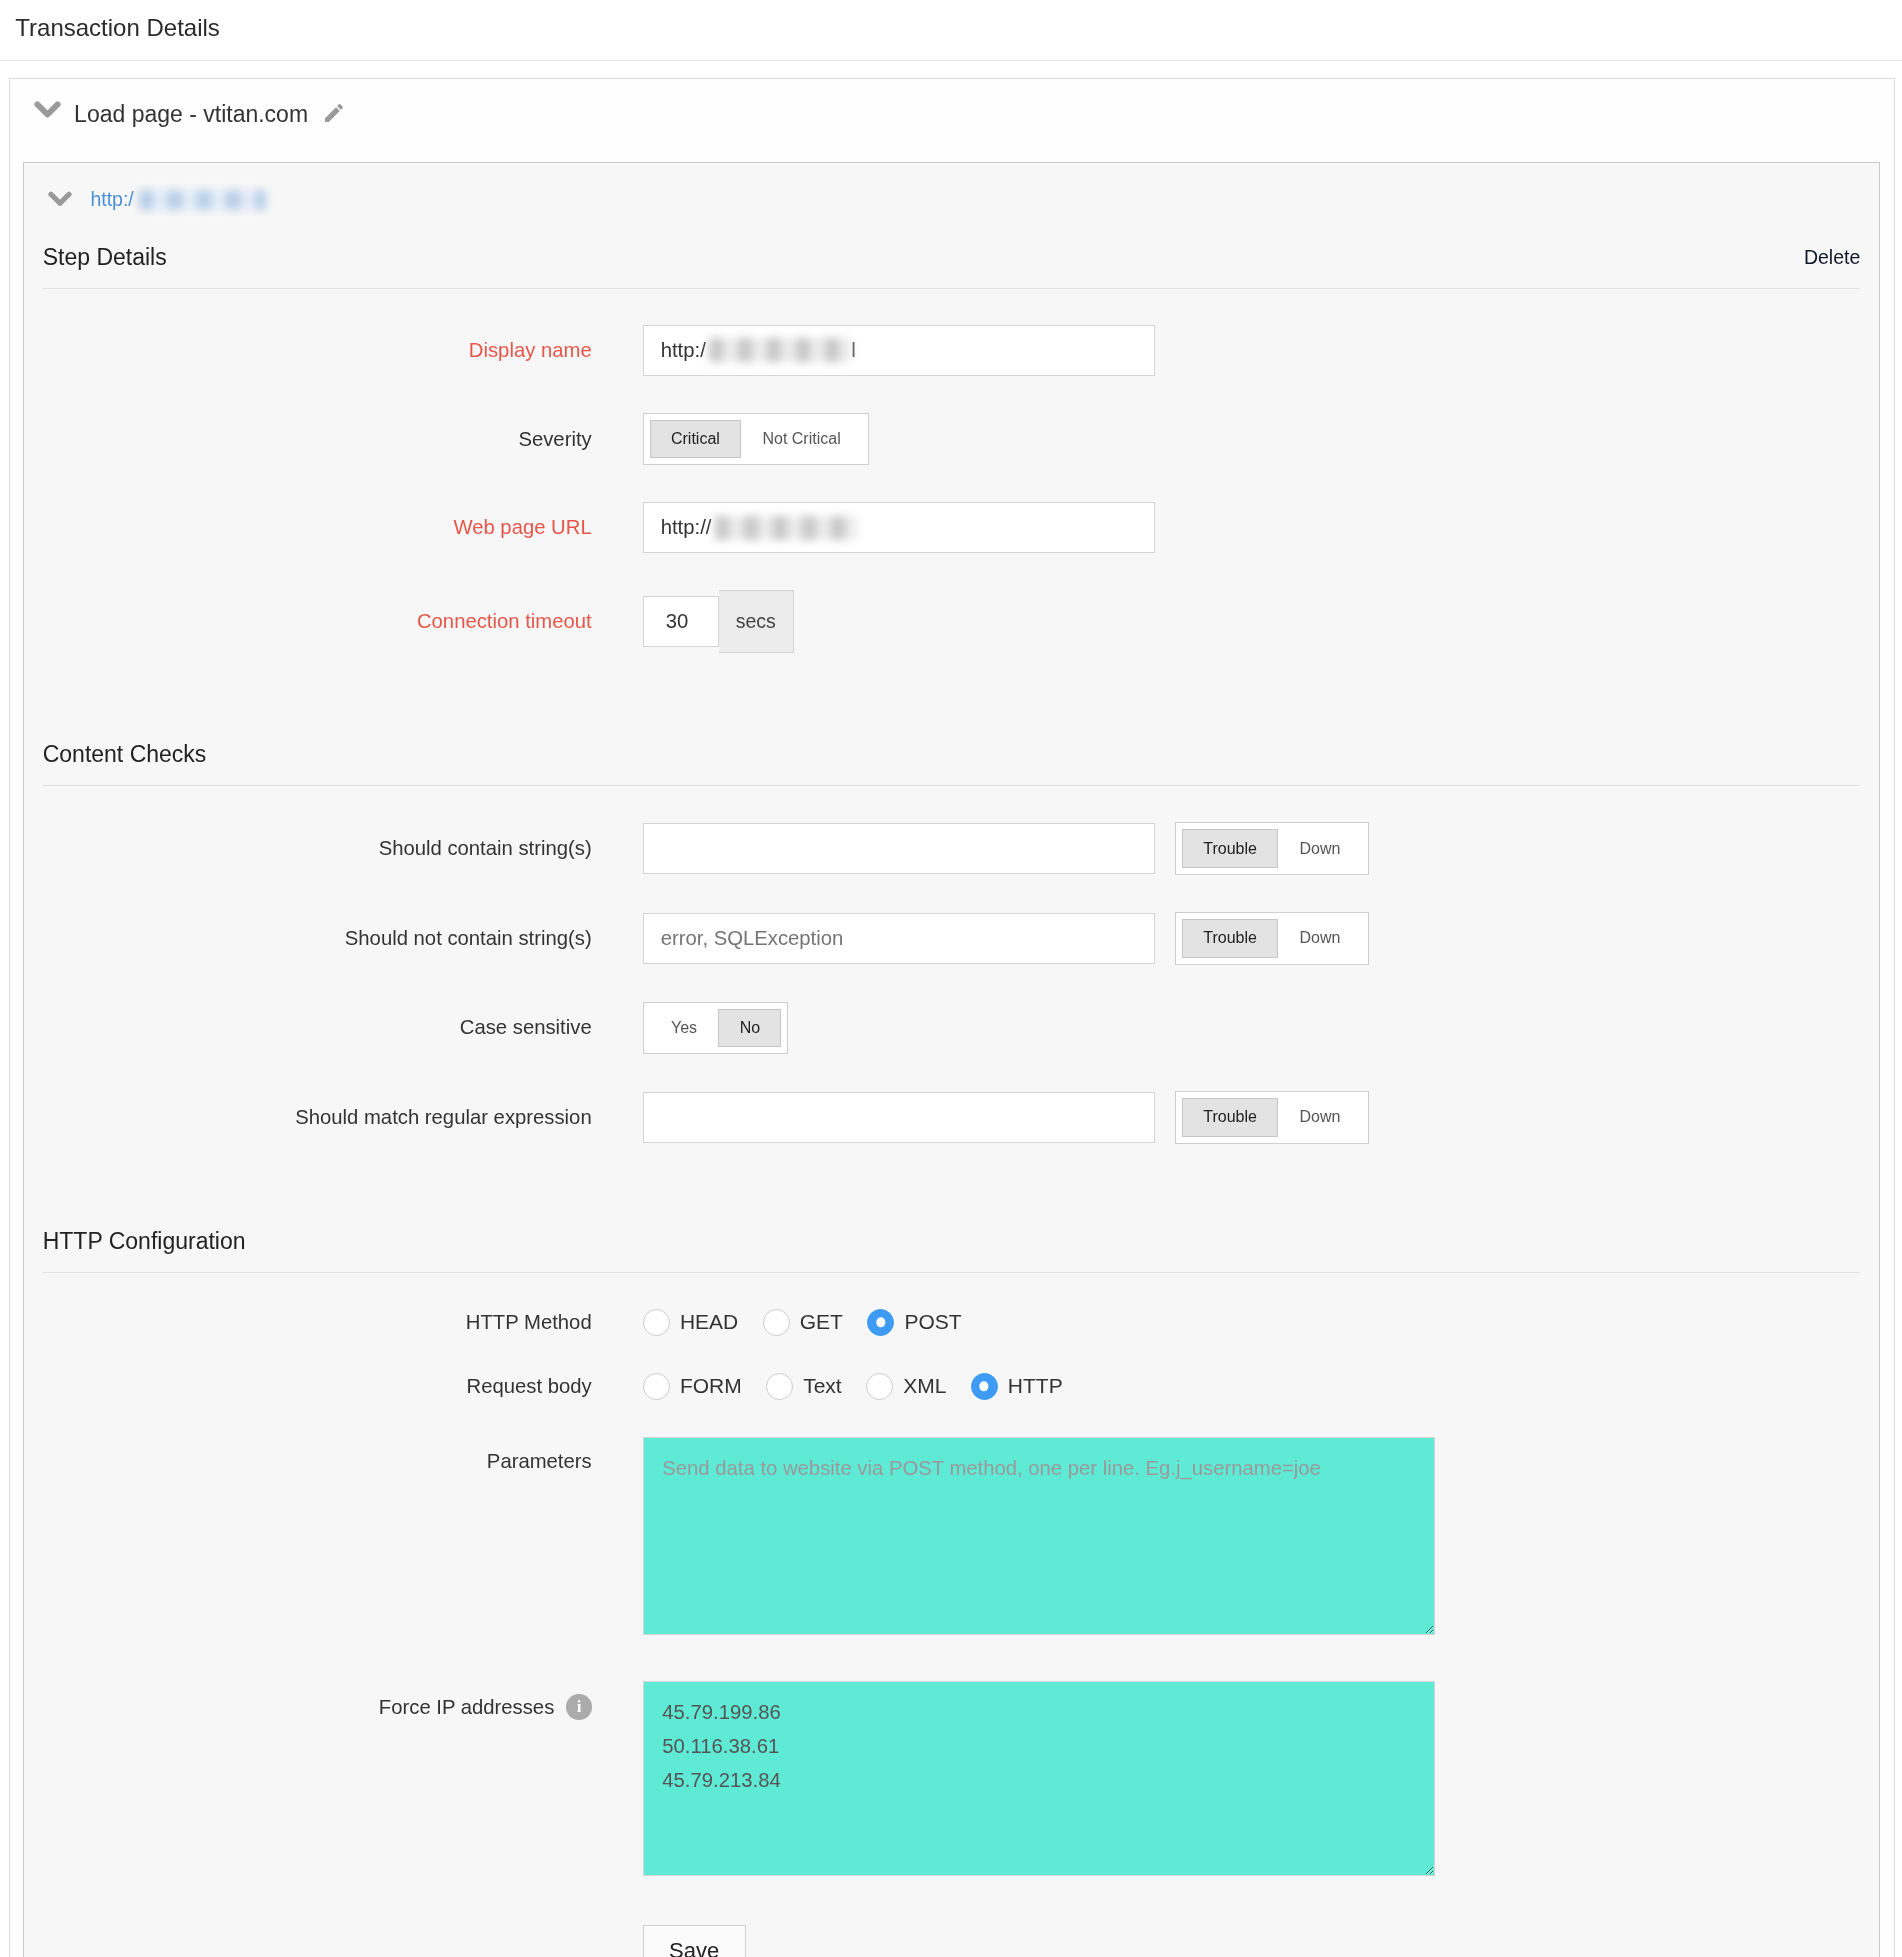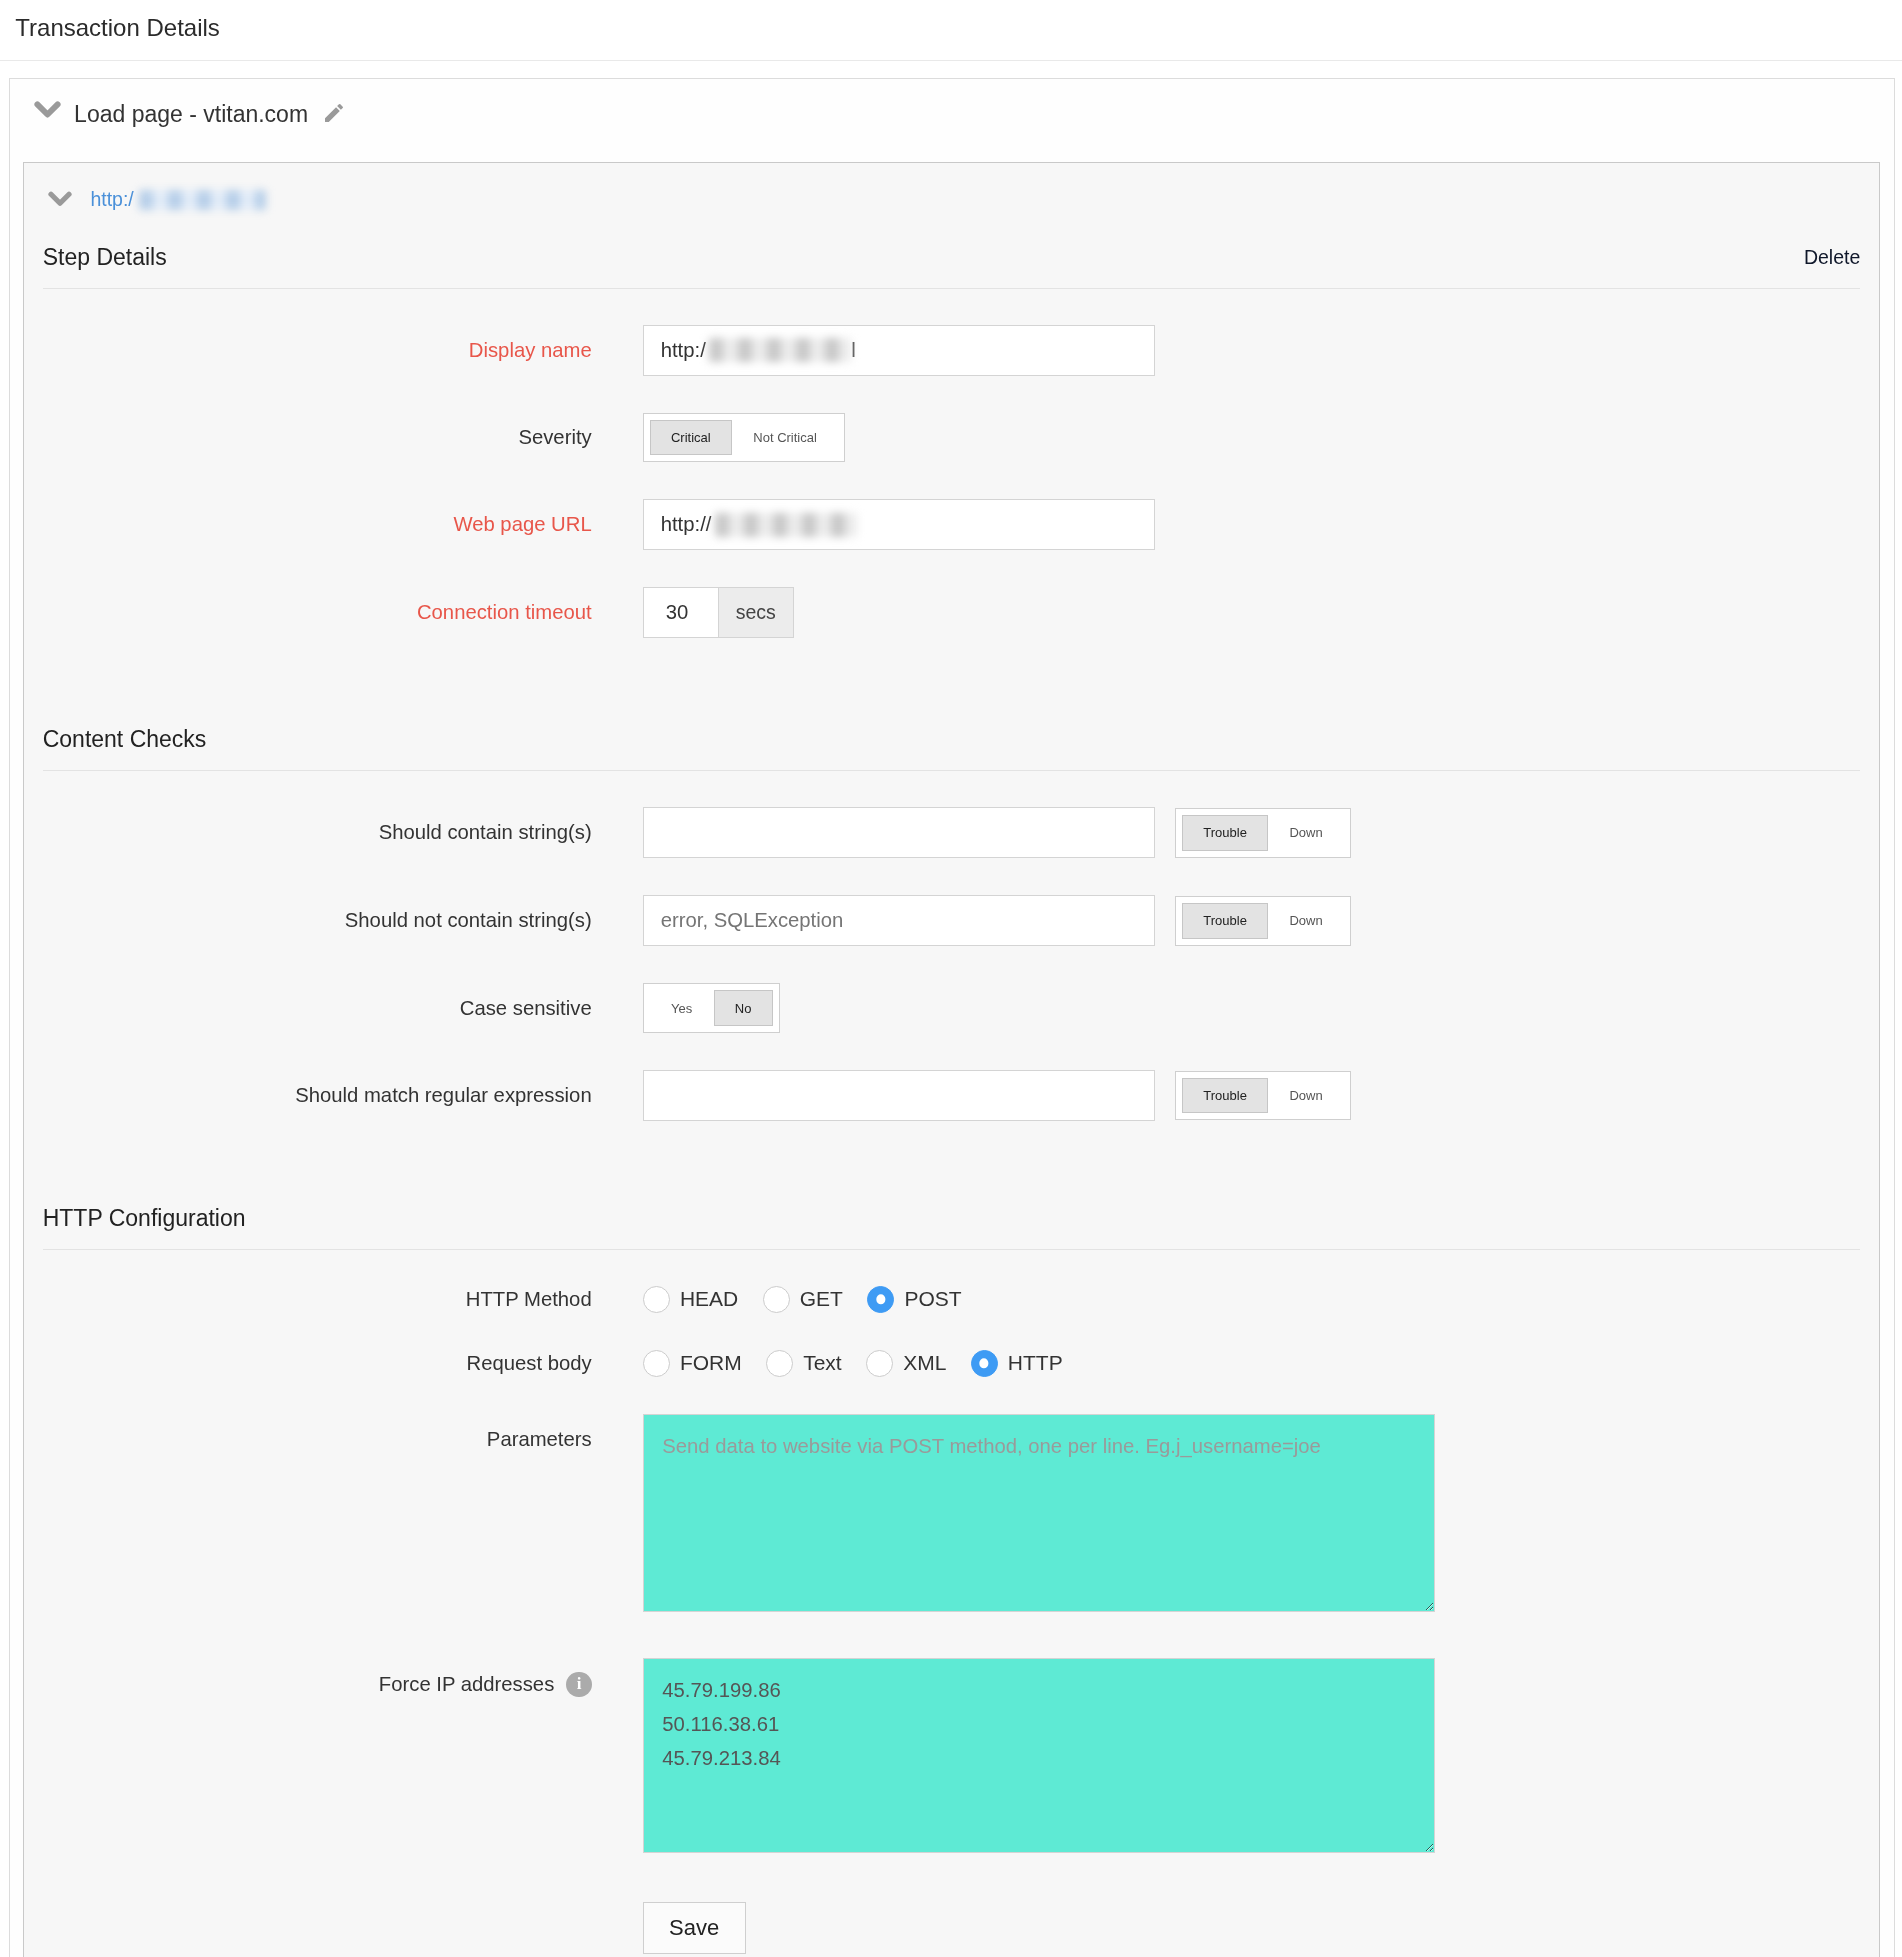--- a/index.html
+++ b/index.html
@@ -51,26 +51,26 @@
     padding:0 17px; display:flex; align-items:center;
   }
   .redacted {
     display:inline-block; height:24px; width:142px; margin-left:3.4px;
     border-radius:2.5px; filter:blur(4.2px); vertical-align:middle;
     background:repeating-linear-gradient(90deg,#c9c9c9 0 13.6px,#ececec 13.6px 29px);
   }
   .redacted.blue { background:repeating-linear-gradient(90deg,#b7cfe9 0 13.6px,#e2ecf8 13.6px 29px); height:20.3px; width:127px; }
 
   .seg-group { display:inline-flex; align-items:center; background:#fff; border:1.7px solid #cfcfcf; padding:6px; }
-  .seg-opt { font-size:13px; color:#555; padding:9.3px 20.3px; cursor:pointer; border:1.7px solid transparent; }
+  .seg-opt { font-size:16px; color:#555; padding:9.3px 20.3px; cursor:pointer; border:1.7px solid transparent; }
   .seg-opt.selected { background:#e3e3e3; border:1.7px solid #c6c6c6; color:#222; }
 
   .mini-input { width:76px; height:51px; border:1.7px solid #d4d4d4; background:#fff; font-size:20.3px; color:#333; padding:0 22px; font-family:inherit; }
   .addon {
-    height:51px; display:flex; align-items:center; padding:0 17px;
+    height:63px; display:flex; align-items:center; padding:0 17px;
     background:#ececec; border:1.7px solid #d4d4d4; border-left:none;
     font-size:19.5px; color:#444;
   }
 
   .check-seg { margin-left:20.3px; }
 
   .radio-row { display:flex; align-items:center; gap:4px; }
   .radio-item { display:flex; align-items:center; gap:10.2px; margin-right:20.3px; cursor:pointer; }
   .radio-dot { width:27px; height:27px; border-radius:50%; border:1.7px solid #ccc; background:#fff; position:relative; flex:none; }
   .radio-dot.selected { background:#3e9bf4; border-color:#3e9bf4; }

